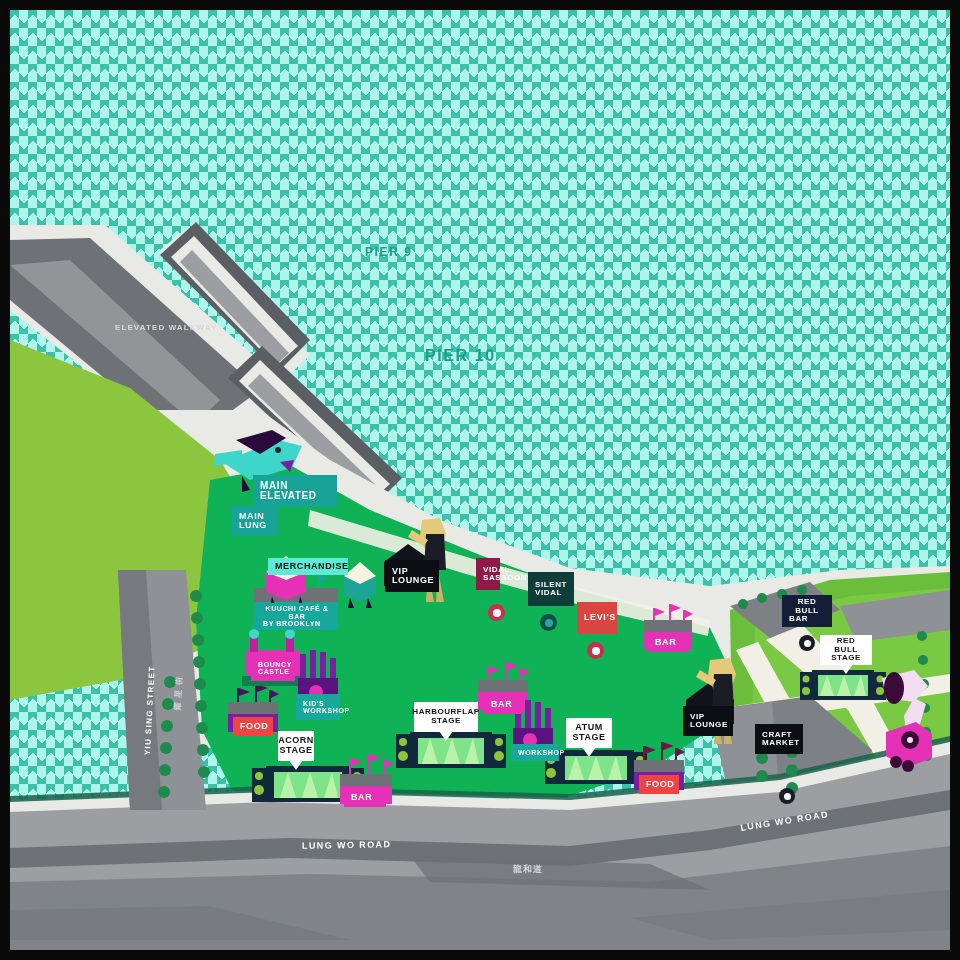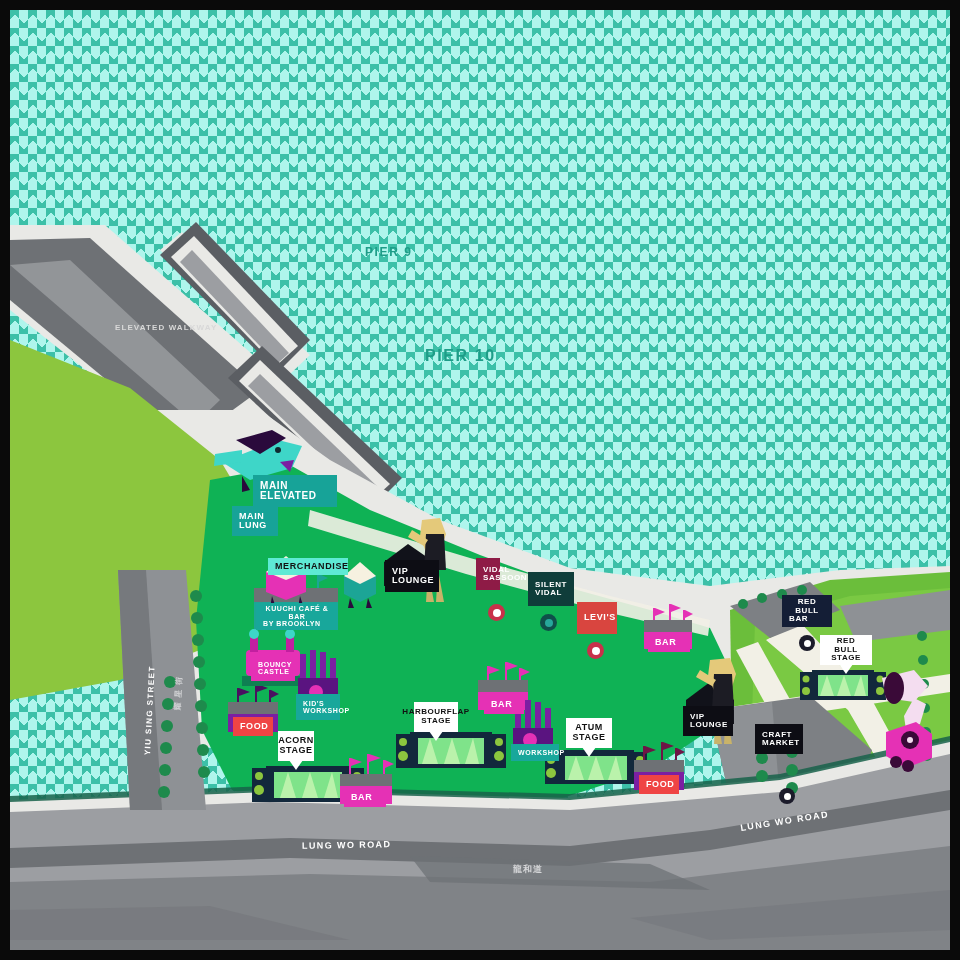--- a/index.html
+++ b/index.html
@@ -403,21 +403,21 @@
         <div class="chip c-purple" style="left: 223px; top: 707px; width: 40px; height: 19px; font-size: 9px;">
           <span>FOOD</span>
         </div>
         <div class="callout" style="left: 268px; top: 721px; width: 36px; height: 30px; font-size: 9px;">
           <span>ACORN</span>
           <span>STAGE</span>
         </div>
         <div class="chip c-magenta" style="left: 334px; top: 779px; width: 42px; height: 18px; font-size: 9px;">
           <span>BAR</span>
         </div>
-        <div class="callout" style="left: 404px; top: 692px; width: 44px; height: 30px; font-size: 8px;">
+        <div class="callout" style="left: 404px; top: 692px; width: 64px; height: 30px; font-size: 8px;">
           <span>HARBOURFLAP</span>
           <span>STAGE</span>
         </div>
         <div class="chip c-magenta" style="left: 474px; top: 686px; width: 40px; height: 18px; font-size: 9px;">
           <span>BAR</span>
         </div>
         <div class="chip c-tealchip" style="left: 501px; top: 734px; width: 48px; height: 17px; font-size: 7px;">
           <span>WORKSHOP</span>
         </div>
         <div class="callout" style="left: 556px; top: 708px; width: 46px; height: 30px; font-size: 9px;">

